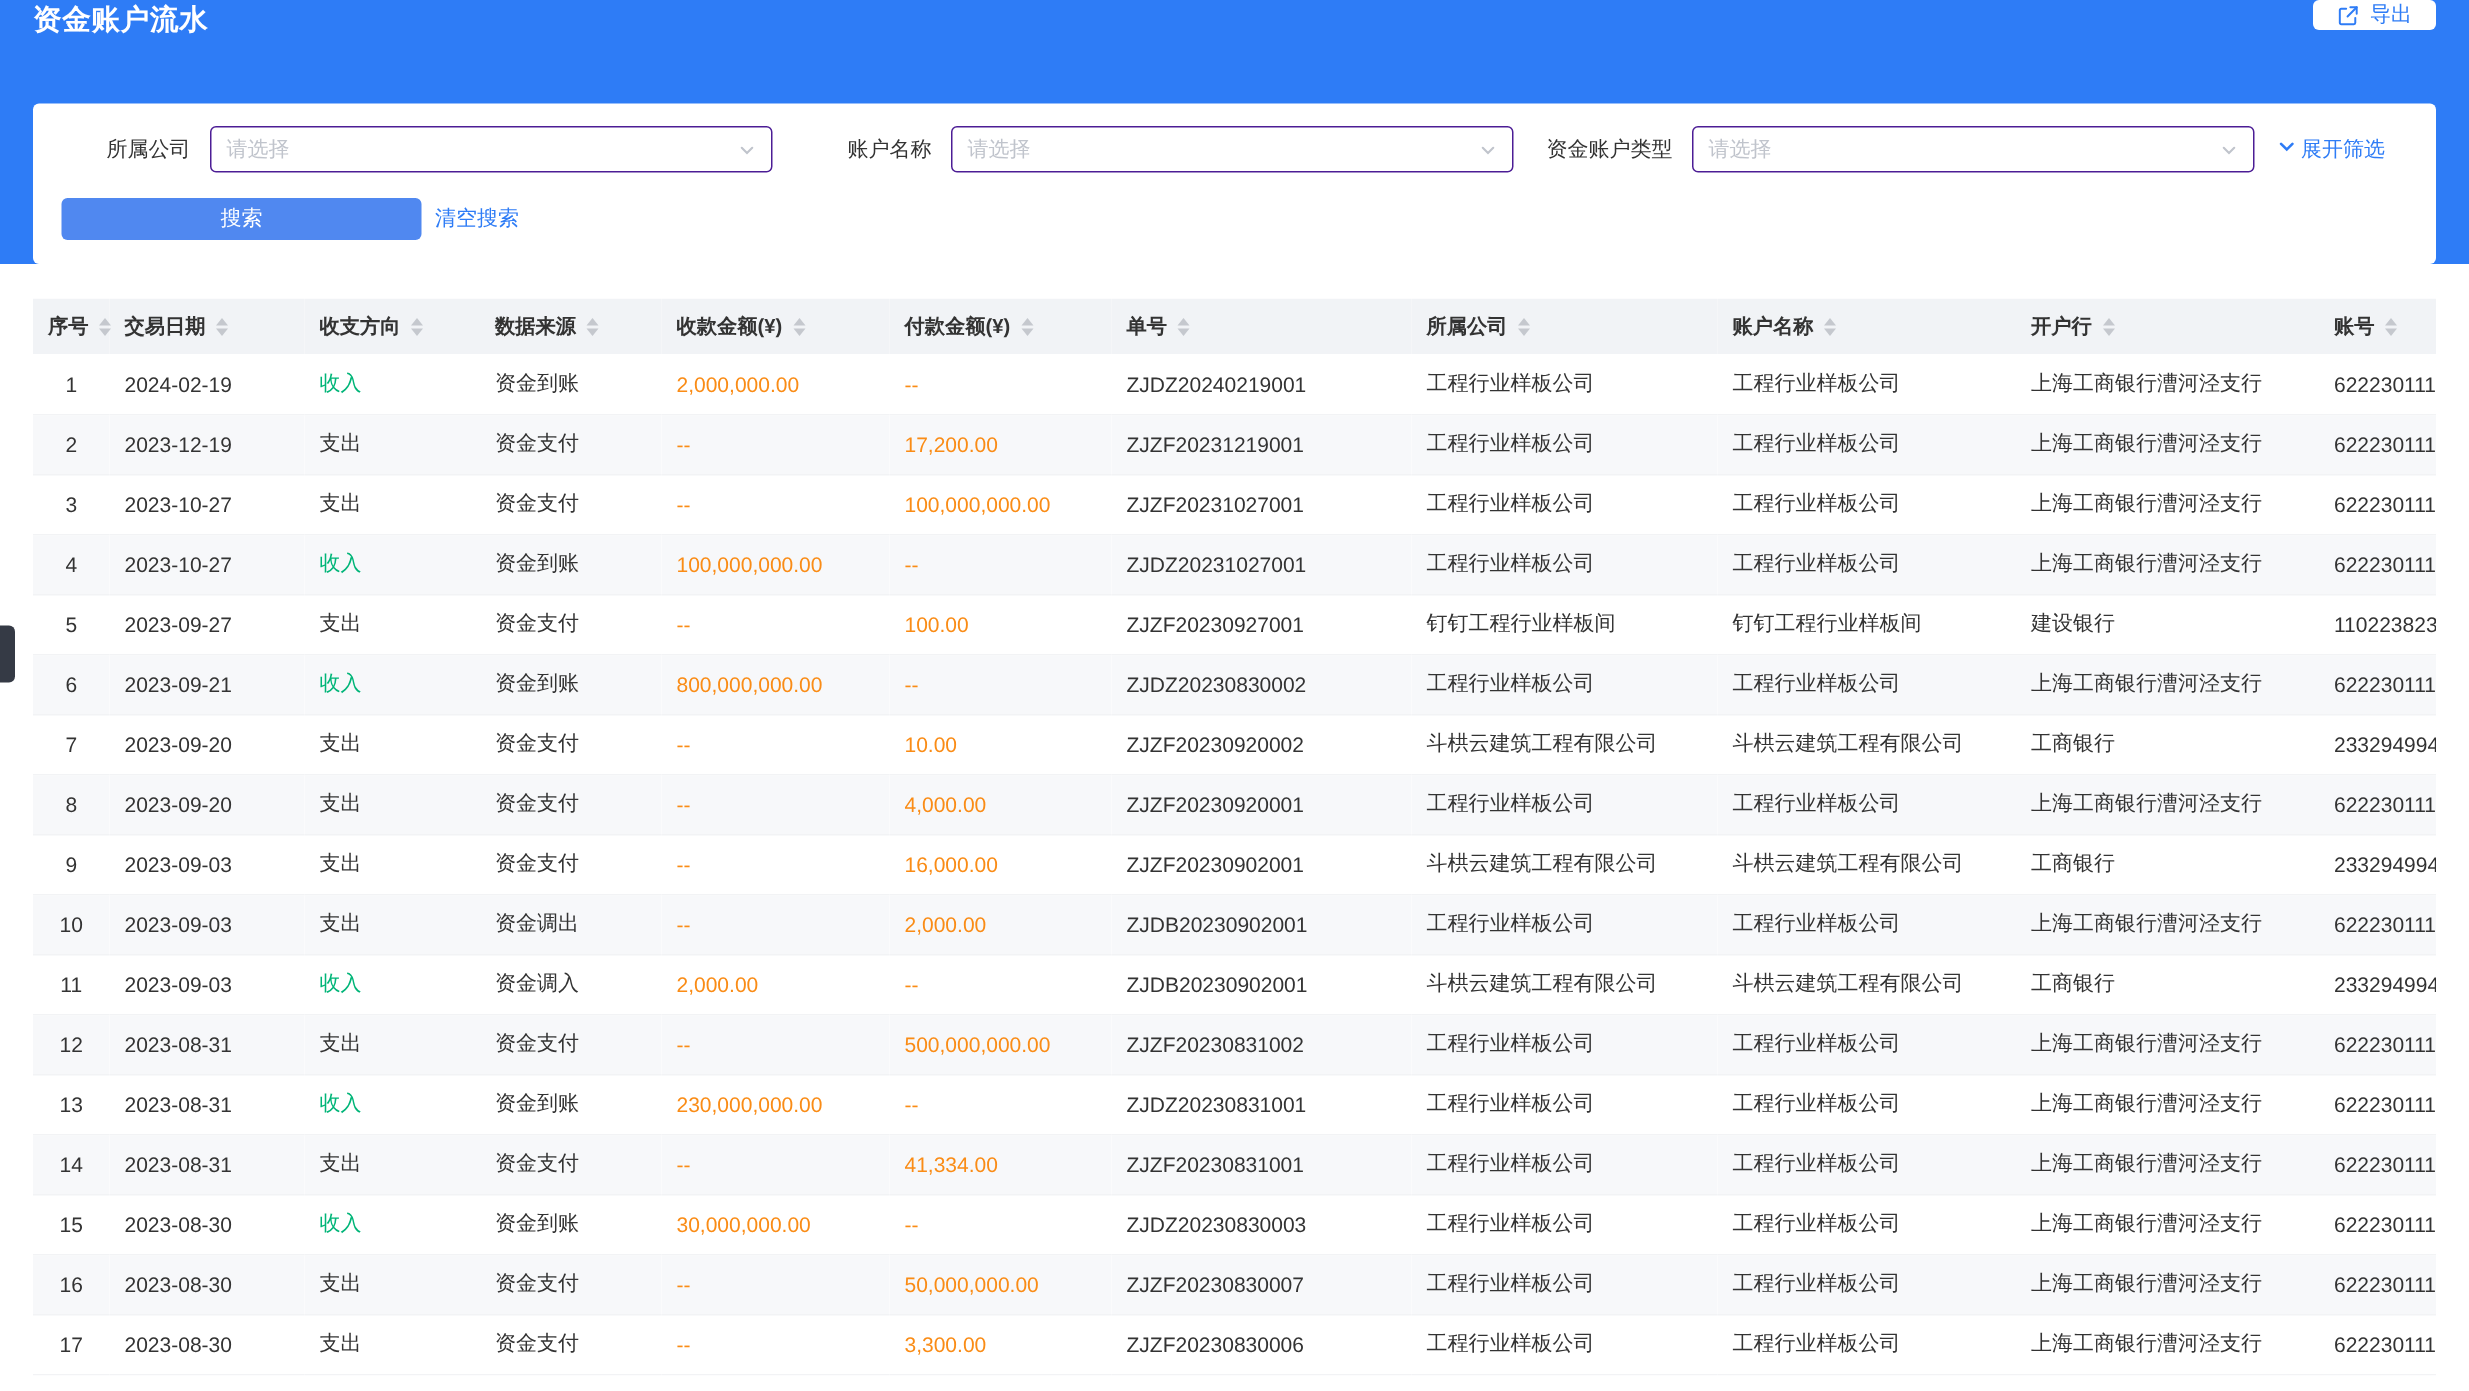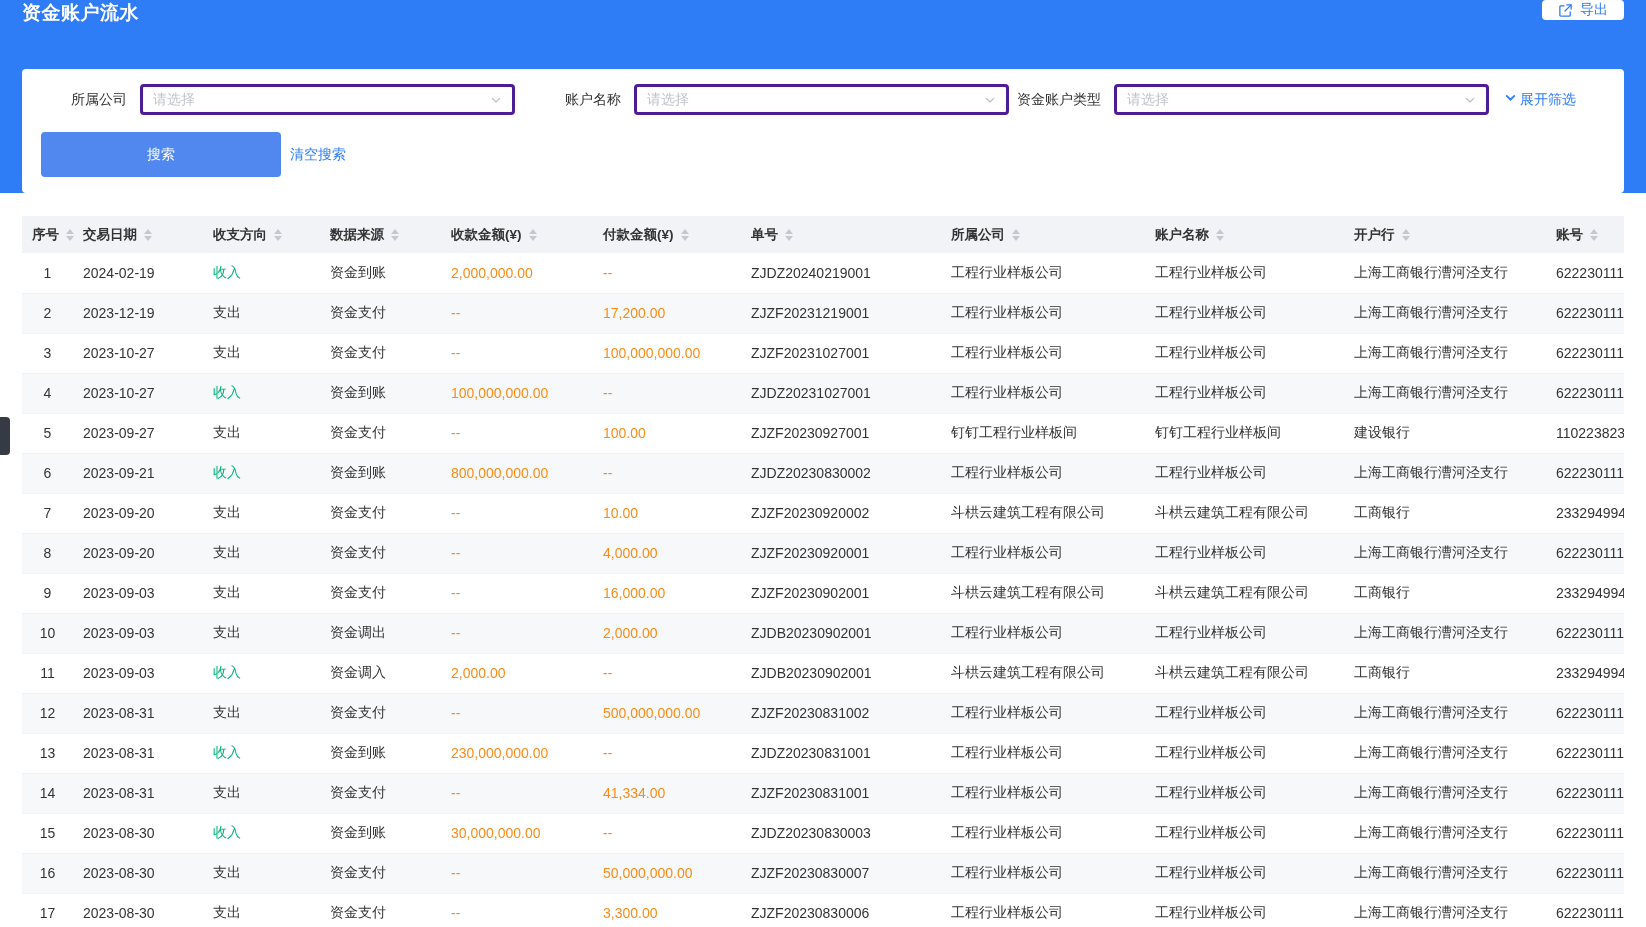--- a/index.html
+++ b/index.html
@@ -9,30 +9,30 @@
   .header-row{height:69px;display:flex;align-items:flex-start;justify-content:space-between}
   .page-title{color:#fff;font-size:19px;font-weight:700;letter-spacing:.5px}
   .export-btn{display:inline-flex;align-items:center;gap:7px;background:#fff;color:var(--link-blue,#2e7cf6);
     font-size:14px;height:20px;padding:0 16px;border:none;border-radius:4px;cursor:pointer;
     font-family:inherit}
   .export-btn svg{display:block}
   .filter-card{background:#fff;border-radius:4px;padding:15px 19px 16px}
   .filter-row{display:flex;align-items:center;padding-left:30px}
   .filter-item{display:flex;align-items:center}
   .filter-item.gap-lg{margin-left:50px}
-  .filter-item.gap-md{margin-left:8px}
+  .filter-item.gap-md{margin-left:22px}
   .filter-label{font-size:14px;color:#333;margin-right:13px;white-space:nowrap}
-  .select{width:375px;height:31px;border:3px solid #4c1d95;border-radius:4px;background:#fff;
+  .select{width:375px;height:31px;border:1px solid #4c1d95;border-radius:4px;background:#fff;
     display:flex;align-items:center;justify-content:space-between;padding:0 10px;cursor:pointer}
   .select .ph{color:#c0c4cc;font-size:14px}
   .chev{display:inline-flex;align-items:center}
   .expand-link{margin-left:15px;color:var(--link-blue,#2e7cf6);font-size:14px;display:inline-flex;
     align-items:flex-start;gap:3px;cursor:pointer;white-space:nowrap;text-decoration:none}
   .actions-row{margin-top:17px;display:flex;align-items:center}
-  .search-btn{width:240px;height:45px;background:var(--button-blue,#5088f0);border:none;border-radius:4px;
+  .search-btn{width:240px;height:28px;background:var(--button-blue,#5088f0);border:none;border-radius:4px;
     color:#fff;font-size:14px;cursor:pointer;font-family:inherit}
   .clear-link{margin-left:9px;color:var(--link-blue,#2e7cf6);font-size:14px;cursor:pointer;text-decoration:none}
   .table-wrap{margin:23px 22px 0;overflow:hidden}
   table{border-collapse:collapse;table-layout:fixed;width:1694px;font-size:14px}
   thead th{background:var(--header-bg,#f1f3f6);height:37px;text-align:left;padding:0 10px;
     font-weight:600;font-size:13.5px;color:#333;white-space:nowrap}
   .th-inner{display:flex;align-items:center}
   .sorter{display:inline-flex;flex-direction:column;margin-left:7px}
   .sorter i{width:0;height:0;border-left:4px solid transparent;border-right:4px solid transparent;display:block}
   .sorter .up{border-bottom:5px solid #c5c8ce;margin-bottom:2px}

